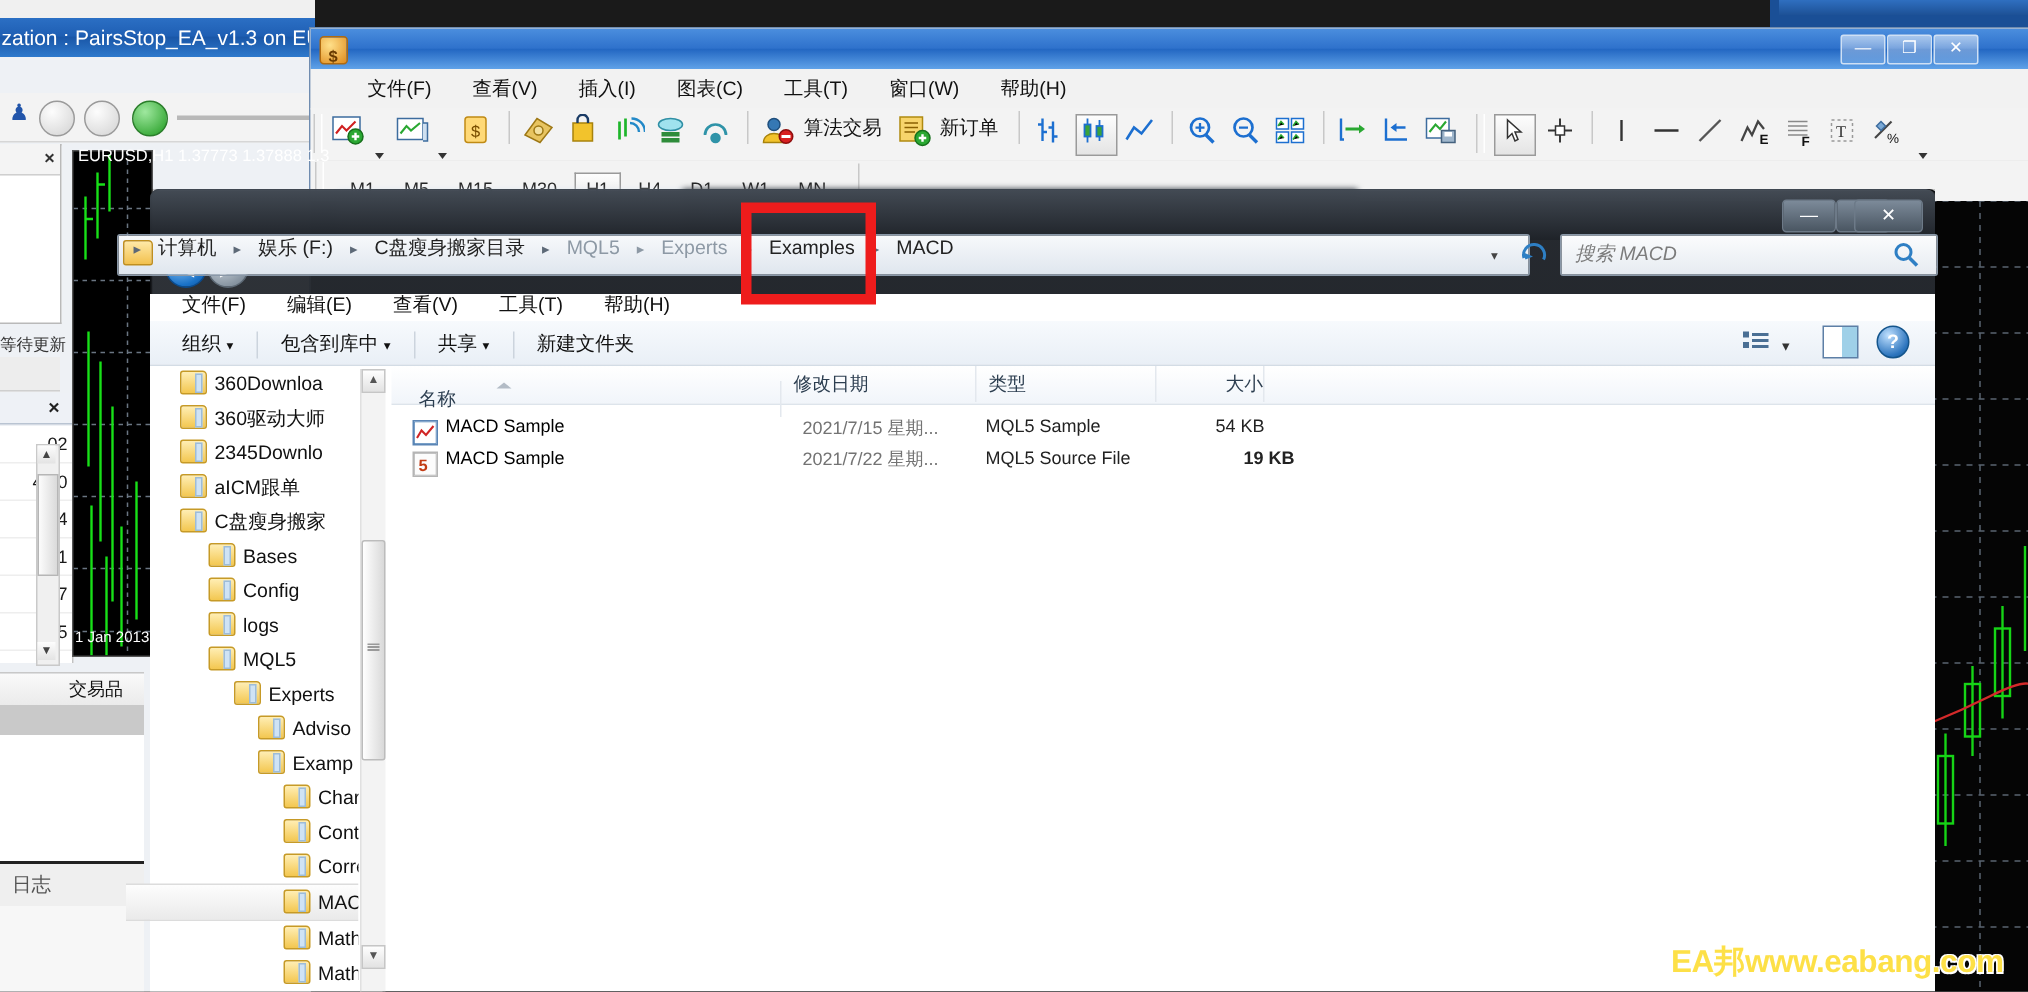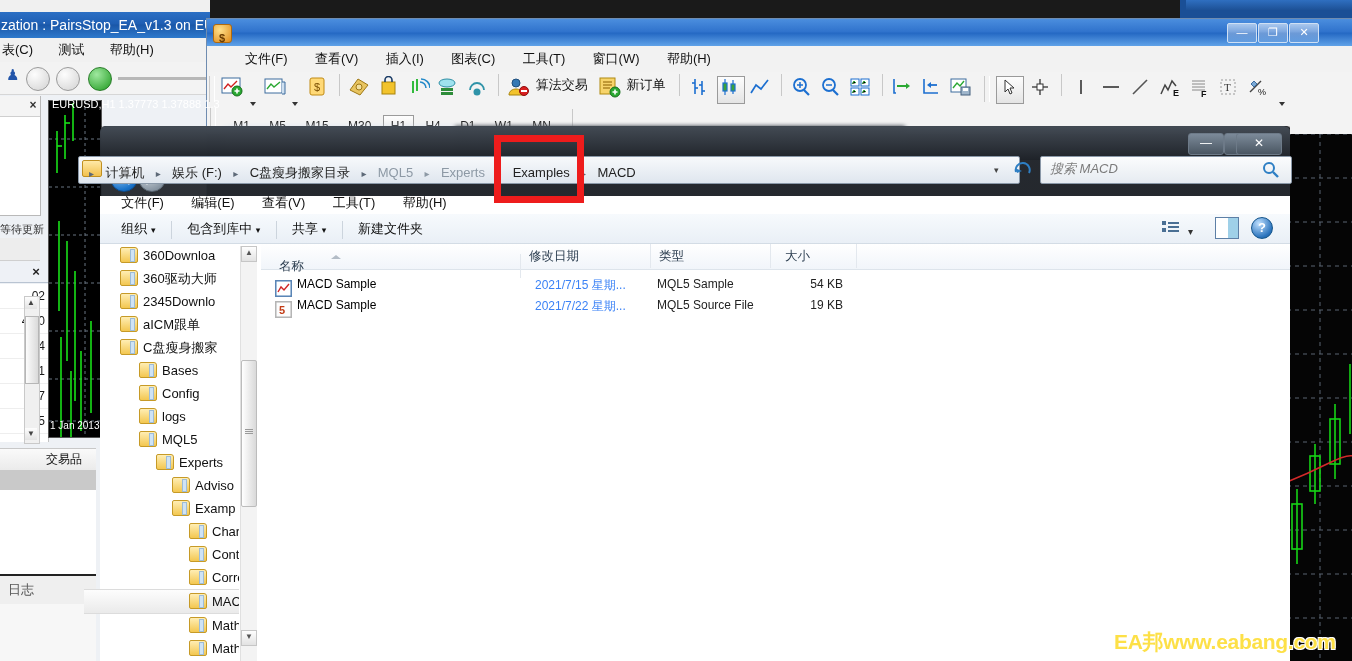--- a/index.html
+++ b/index.html
@@ -114,21 +114,21 @@
   .exp-wbtn.close{width:44px;}
   .navcirc{width:26px;height:26px;border-radius:50%;}
   #nav-back{left:10px;top:38px;background:radial-gradient(circle at 35% 28%,#a9d9ff,#1a72c8 70%,#0d4f94);
             border:1px solid #0b4b8d;}
   #nav-fwd{left:38px;top:38px;background:radial-gradient(circle at 35% 28%,#dfe6ec,#8b98a5 70%,#6d7a87);
            border:1px solid #5c6874;}
   .navglyph{position:absolute;color:#fff;font-size:14px;line-height:26px;width:26px;text-align:center;font-weight:bold;}
   #nav-drop{left:66px;top:47px;}
   #crumb-bar{left:78px;top:156px;width:940px;height:26px;
              background:linear-gradient(to bottom,#f7f9fb,#dfe6ee);border:1px solid #8a98a8;border-radius:2px;}
-  #crumb-inner{left:84px;top:156px;height:26px;line-height:34px;white-space:nowrap;overflow:hidden;text-align:right;}
+  #crumb-inner{left:84px;top:156px;height:26px;line-height:17px;white-space:nowrap;overflow:hidden;text-align:right;}
   .crumb{display:inline-block;font-size:13px;color:#222;padding:0 3px;}
   .crumb.dim{color:#8d99a5;}
   .crumb-sep{display:inline-block;font-size:10px;color:#5d6977;padding:0 5px;}
   .crumb-sep.dim{color:#8d99a5;}
   #folder-ico{left:82px;top:160px;width:18px;height:15px;
               background:linear-gradient(to bottom,#ffe9a8,#f2c14e);border:1px solid #c08f20;border-radius:2px 3px 2px 2px;}
   #crumb-drop{left:994px;top:165px;}
   #refresh-btn{left:1012px;top:159px;width:22px;height:20px;}
   #search-box{left:1040px;top:156px;width:250px;height:26px;
               background:linear-gradient(to bottom,#fbfcfd,#e6ebf1);border:1px solid #8a98a8;border-radius:2px;}
@@ -146,21 +146,21 @@
   .tree-row{height:23px;line-height:23px;white-space:nowrap;overflow:hidden;font-size:13px;color:#111;position:relative;}
   .tree-row.sel{background:linear-gradient(to bottom,#fdfdfd,#eaeaea);border-top:1px solid #dcdcdc;border-bottom:1px solid #dcdcdc;}
   .tfold{display:inline-block;width:16px;height:14px;vertical-align:-3px;margin-right:5px;
          background:linear-gradient(to bottom,#ffeeb4,#f3c750);border:1px solid #c69a27;border-radius:2px 3px 2px 2px;position:relative;}
   .tfold::after{content:"";position:absolute;right:2px;top:1px;width:3px;height:11px;background:#cfe3f5;border:1px solid #9dbcd8;}
   .colh{position:absolute;top:0;height:24px;line-height:24px;font-size:12.5px;color:#2c3e50;
         border-right:1px solid #e3e8ee;padding-left:8px;box-sizing:border-box;}
   .sortarrow{position:absolute;left:60px;top:1px;width:0;height:0;
              border-left:5px solid transparent;border-right:5px solid transparent;border-bottom:4px solid #b3bcc6;}
   .fname{position:absolute;left:18px;}
-  .fdate{position:absolute;left:370px;color:#3b82f6;}
+  .fdate{position:absolute;left:370px;color:#737373;}
   .ftype{position:absolute;left:496px;color:#222;}
   .fsize{position:absolute;left:630px;width:62px;text-align:right;color:#222;}
   .ficon{position:absolute;left:0px;top:3px;width:15px;height:15px;}
   .ico-prog{background:linear-gradient(to bottom,#ffffff,#e9f0f8);border:1px solid #5b85b5;}
   .ico-src{background:linear-gradient(to bottom,#ffffff,#f4f4f4);border:1px solid #b5b5b5;}
 
   
   #redbox{left:494px;top:135px;width:90px;height:68px;border:7px solid #ee1c1c;box-sizing:border-box;}
 
   
@@ -173,25 +173,20 @@
   #top-frag2{left:1186px;top:0;width:166px;height:10px;
              background:linear-gradient(to bottom,#2f6fc0,#1d5196);}
 </style>
 </head>
 <body>
 
 <div class="abs" id="bg-tester" data-name="background-strategy-tester-window">
   <div class="abs" id="bg-tester-topstrip" data-name="background-top-strip"></div>
   <div class="abs" id="bg-tester-titlebar" data-name="background-window-title">zation : PairsStop_EA_v1.3 on EURU</div>
 
-  <div class="abs" id="bg-tester-menubar" data-name="background-menubar">
-    <span style="padding-left:2px;" data-name="bg-menu-charts">表(C)</span>
-    <span style="padding-left:22px;" data-name="bg-menu-test">测试</span>
-    <span style="padding-left:22px;" data-name="bg-menu-help">帮助(H)</span>
-  </div>
 
   <div class="abs" id="bg-tester-toolbar" data-name="background-toolbar">
     <span class="abs" style="left:6px;top:4px;font-size:15px;color:#2255aa;font-weight:bold;" data-name="person-icon">♟</span>
     <span class="abs rnd-btn" style="left:26px;top:5px;" data-name="pause-button"></span>
     <span class="abs rnd-btn" style="left:56px;top:5px;" data-name="stop-button"></span>
     <span class="abs rnd-btn green" style="left:88px;top:5px;" data-name="rewind-button"></span>
   </div>
   <div class="abs" id="bg-slider" data-name="speed-slider"></div>
 
   <div class="abs" id="bg-panel1" data-name="background-panel-upper"></div>
@@ -749,21 +744,21 @@
   <div class="colh" style="left:10px;width:250px;margin-top:10px;" data-name="column-header-name">
     <span class="sortarrow" data-name="sort-ascending-icon"></span>
     <span data-name="column-label">名称</span>
   </div>
   <div class="colh" style="left:260px;width:130px;" data-name="column-header-date">
     <span data-name="column-label">修改日期</span>
   </div>
   <div class="colh" style="left:390px;width:120px;" data-name="column-header-type">
     <span data-name="column-label">类型</span>
   </div>
-  <div class="colh" style="left:516px;width:80px;" data-name="column-header-size">
+  <div class="colh" style="left:502px;width:80px;text-align:right;" data-name="column-header-size">
     <span data-name="column-label">大小</span>
   </div>
 </div>
 
 <div class="abs" style="left:261px;top:277px;width:1029px;height:21px;" data-name="table-row">
   <span class="ficon ico-prog" style="left:14px;" data-name="mql5-program-icon">
     <svg width="15" height="15" viewBox="0 0 15 15">
         <rect width="15" height="15" fill="#fff" stroke="#4a7fb5"></rect>
         <path d="M2 11 L5 6 L8 9 L13 3" fill="none" stroke="#d02626" stroke-width="1.4"></path>
       </svg>
@@ -776,18 +771,18 @@
 <div class="abs" style="left:261px;top:298px;width:1029px;height:21px;" data-name="table-row">
   <span class="ficon ico-src" style="left:14px;" data-name="mql5-source-icon">
     <svg width="15" height="15" viewBox="0 0 15 15">
         <rect width="15" height="15" fill="#fcfcfc" stroke="#b0b0b0"></rect>
         <text x="3" y="12" font-size="11" font-weight="bold" fill="#c23b14" font-family="Liberation Sans">5</text>
       </svg>
   </span>
   <span class="fname" style="left:36px;" data-name="file-name">MACD Sample</span>
   <span class="fdate" style="left:274px;" data-name="file-date">2021/7/22 星期...</span>
   <span class="ftype" style="left:396px;" data-name="file-type">MQL5 Source File</span>
-  <span class="fsize" style="left:520px;" data-name="file-size">19 KB</span>
+  <span class="fsize" style="left:540px;font-weight:bold;" data-name="file-size">19 KB</span>
 </div>
 
 <div class="abs" id="redbox" data-name="annotation-highlight-box"></div>
 
 <div class="abs" id="watermark" data-name="watermark-text">EA邦www.eabang.com</div>
 
 </body></html>

